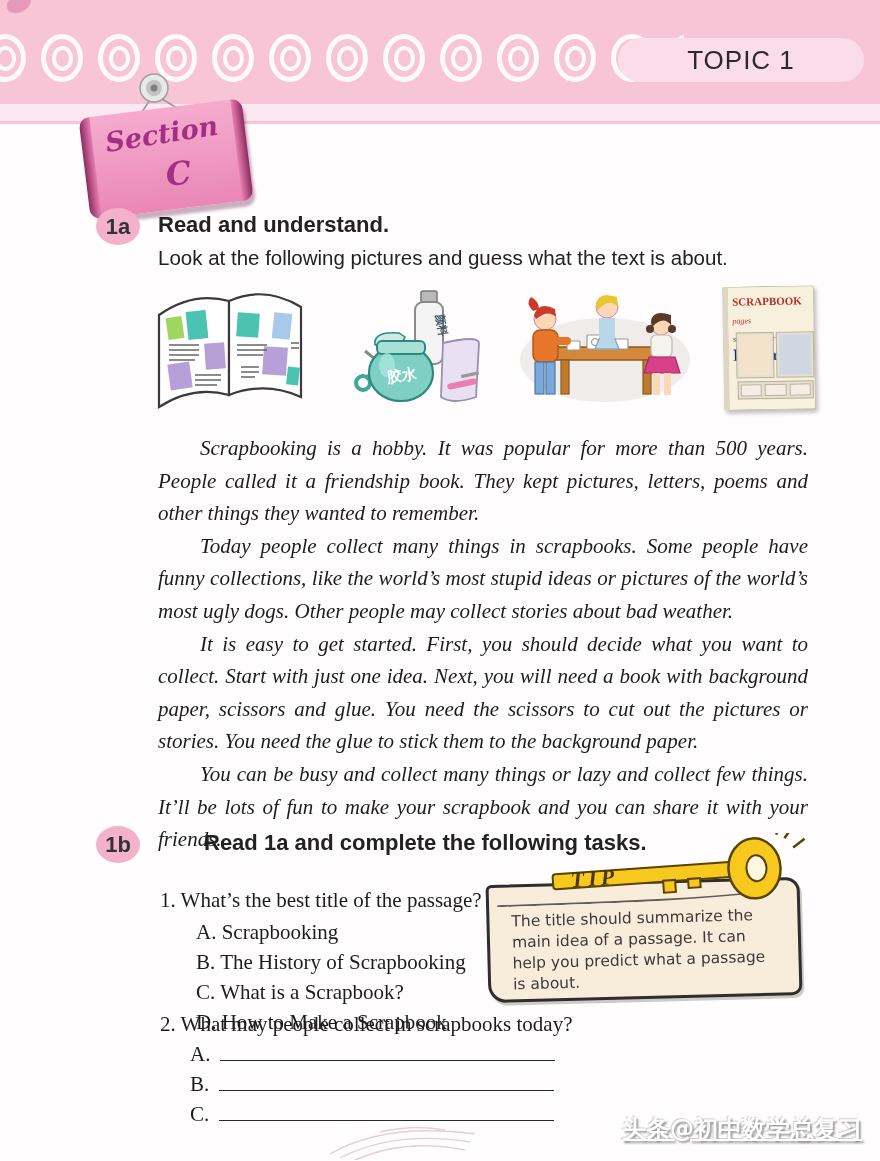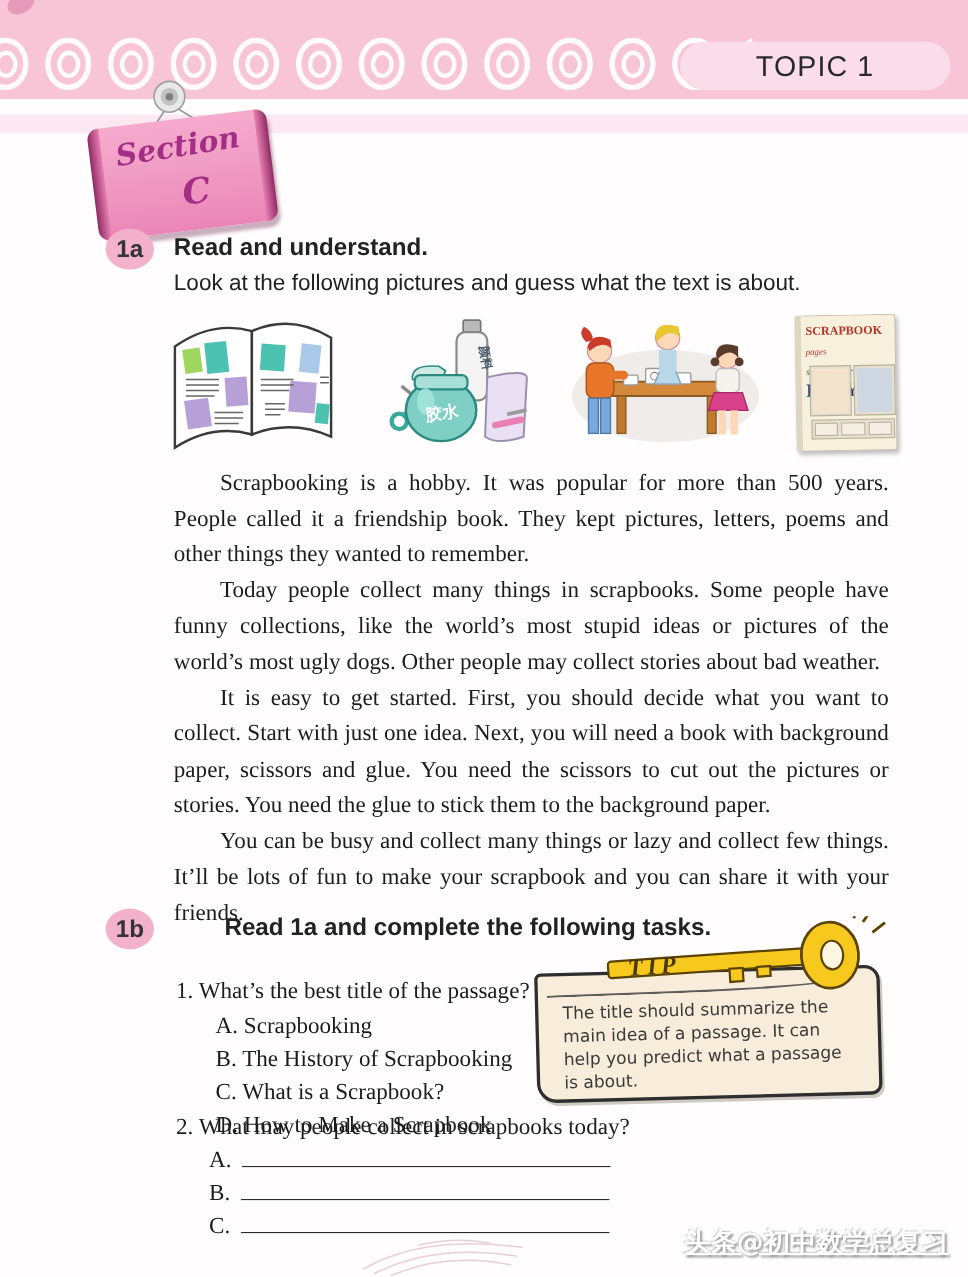--- a/index.html
+++ b/index.html
@@ -1,20 +1,20 @@
 <!DOCTYPE html>
 <html><head>
 <meta charset="utf-8">
 <style>
   html,body{margin:0;padding:0;background:#fffdfe;}
   .page{position:relative;width:880px;height:1161px;overflow:hidden;background:#fffdfe;
         font-family:"Liberation Sans",sans-serif;}
 
   
-  .top-band{position:absolute;left:0;top:0;width:880px;height:90px;background:#f8c5d6;}
+  .top-band{position:absolute;left:0;top:0;width:880px;height:124px;background:#f8c5d6;}
   .rings{position:absolute;left:-16px;top:34px;display:flex;gap:15px;width:700px;overflow:hidden;}
   .ring{flex:0 0 auto;width:32px;height:38px;border:5px solid #ffffff;border-radius:50%;
         display:flex;align-items:center;justify-content:center;opacity:.92;}
   .ring i{display:block;width:13px;height:17px;border:4px solid #ffffff;border-radius:50%;}
   .topic-pill{position:absolute;right:16px;top:38px;width:246px;height:44px;background:#fbdde9;
         border-radius:22px;display:flex;align-items:center;justify-content:center;}
   .topic-pill span{font-size:26px;color:#2a2a2a;letter-spacing:1px;}
   .band-strip{position:absolute;left:0;top:104px;width:880px;height:17px;background:#fce8f0;}
   .corner-mark{position:absolute;left:6px;top:-6px;width:26px;height:18px;border-radius:50%;
         background:#e292b4;transform:rotate(-30deg);opacity:.85;}
@@ -54,21 +54,21 @@
   .bc-t3{font-family:"Liberation Serif",serif;font-style:italic;font-size:8px;color:#444;display:inline;}
   .bc-t4{display:inline;font-family:"Liberation Serif",serif;font-weight:bold;font-size:17px;color:#16325c;}
   .bc-photos{position:absolute;left:8px;top:46px;width:76px;height:44px;display:flex;gap:4px;}
   .bc-ph1{flex:1;background:#f3e2cc;border:2px solid #e6e0d0;outline:1px solid #b8b09a;}
   .bc-ph2{flex:1;background:#cfd8e2;border:2px solid #e6e0d0;outline:1px solid #b8b09a;}
   .bc-strip{position:absolute;left:8px;top:94px;width:76px;height:18px;background:#e6e0cf;
         border:1px solid #b8b09a;display:flex;gap:3px;padding:2px;box-sizing:border-box;}
   .bc-strip i{flex:1;background:#f4efe2;border:1px solid #b8b09a;}
 
   
-  .passage{position:absolute;left:158px;top:422px;width:650px;}
+  .passage{position:absolute;left:158px;top:432px;width:650px;font-style:italic;}
   .passage p{margin:0;text-indent:2em;font-family:"Liberation Serif",serif;font-size:21px;
         line-height:32.6px;color:#1c1c1c;text-align:justify;}
 
   
   .q{position:absolute;left:160px;font-family:"Liberation Serif",serif;font-size:21px;color:#1c1c1c;margin:0;}
   .opt{position:absolute;left:196px;font-family:"Liberation Serif",serif;font-size:21px;color:#1c1c1c;}
   .blank-row{position:absolute;left:190px;font-family:"Liberation Serif",serif;font-size:21px;color:#1c1c1c;}
   .blank-line{display:inline-block;width:335px;border-bottom:1.6px solid #2a2a2a;height:18px;margin-left:10px;}
 
   

